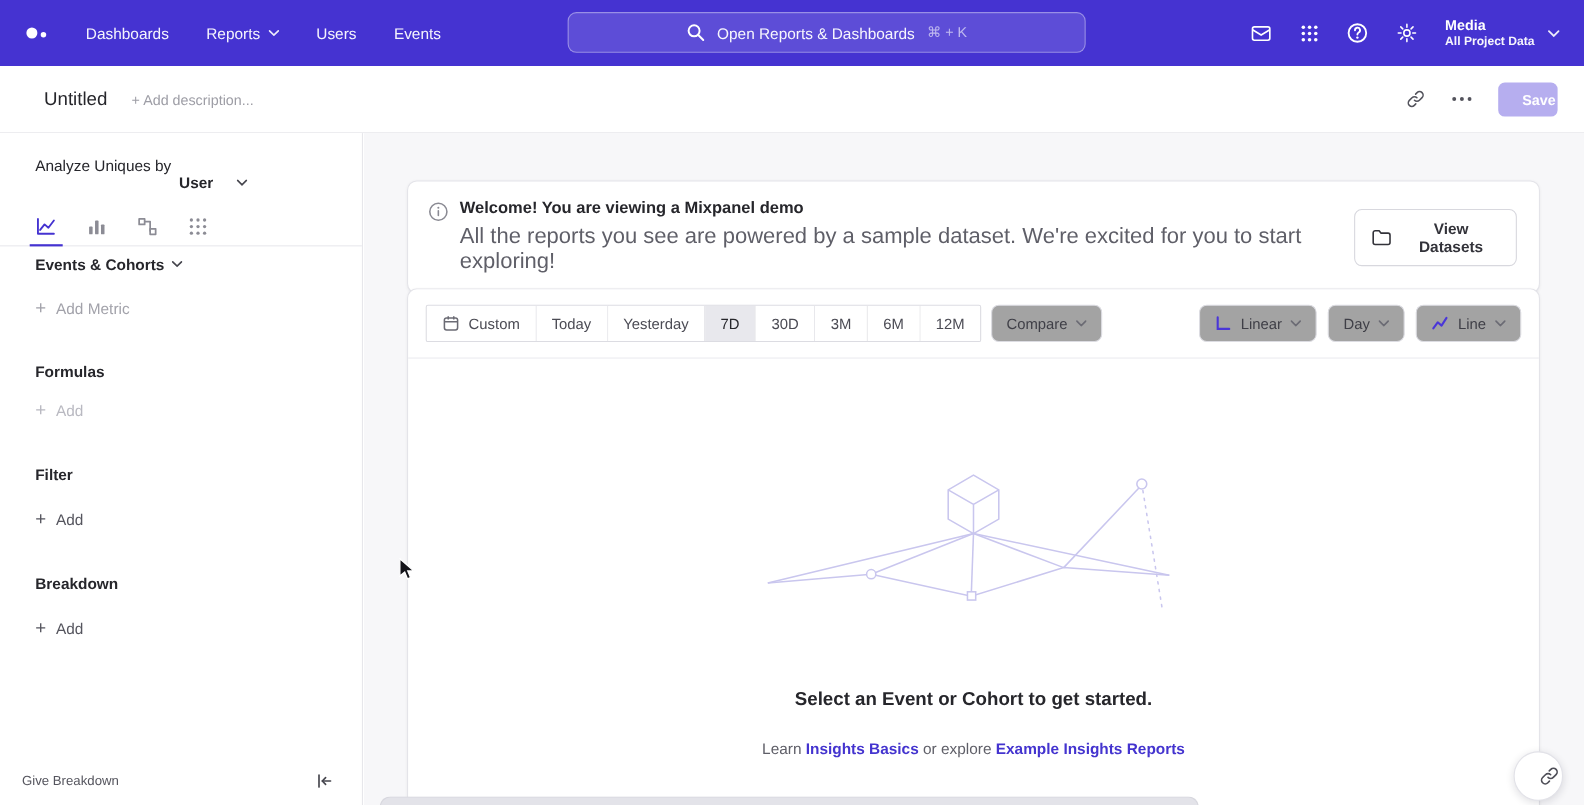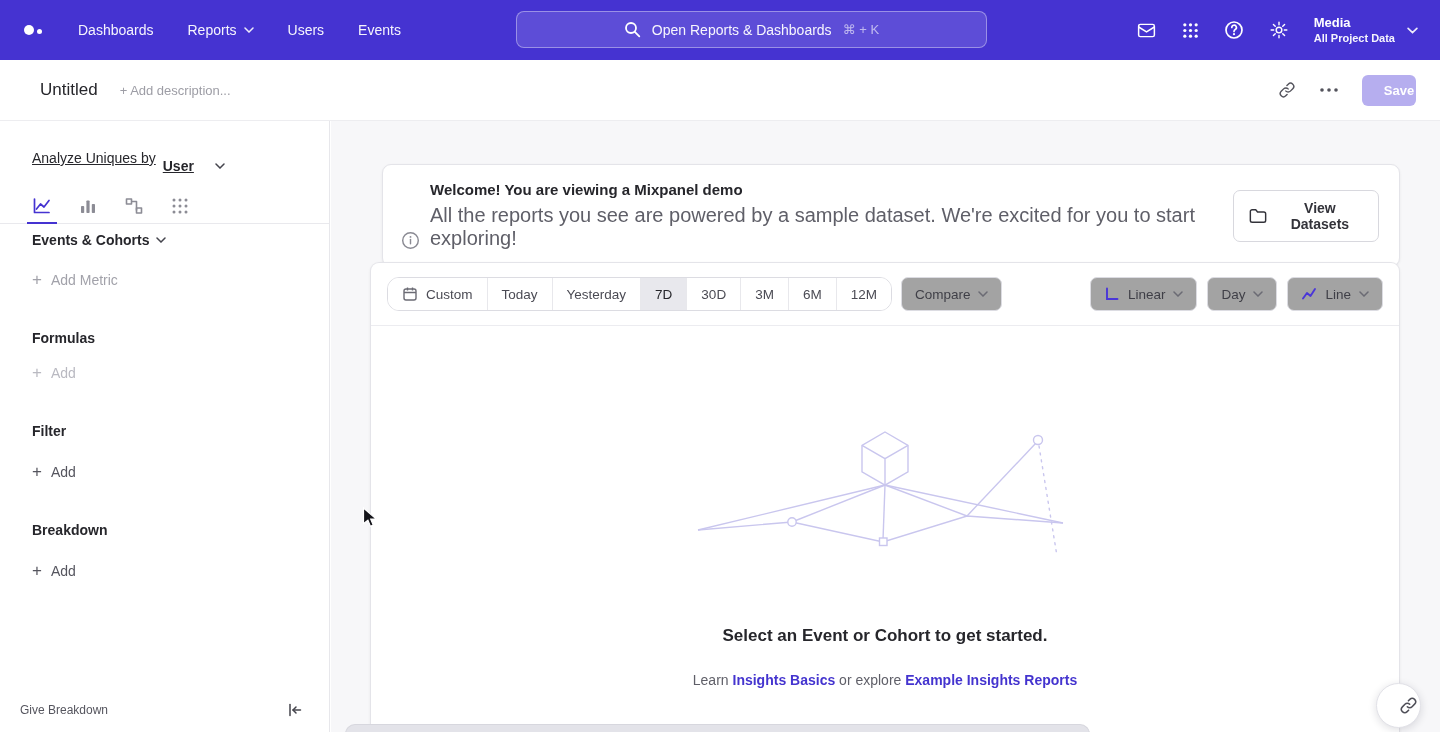--- a/index.html
+++ b/index.html
@@ -36,21 +36,21 @@
   .header-actions { margin-left:auto; display:flex; align-items:center; gap:12px; }
   .icon-btn { width:30px; height:30px; display:flex; align-items:center; justify-content:center;
     color:#53535c; border-radius:6px; cursor:pointer; }
   .save-btn { width:54px; height:31px; background:#b6aeef; color:#fff; font-size:13px;
     font-weight:bold; border-radius:6px; margin-left:6px; }
 
   
   .sidebar { position:absolute; top:121px; left:0; width:330px; height:611px; background:#fff;
     border-right:1px solid #e7e7eb; z-index:2; }
   .analyze-row { padding:21px 0 0 32px; font-size:14px; color:#26262b;
-    display:flex; align-items:center; gap:7px;text-decoration:underline; }
+    display:flex; gap:7px; }
   .analyze-value { display:flex; align-items:center; gap:21px; font-weight:bold; cursor:pointer; color:#26262b;margin-top:16px; }
   .chart-tabs { display:flex; gap:22px; padding-left:30px; margin-top:15px;
     border-bottom:1px solid #e9e9ed; height:35px; }
   .chart-tab { width:24px; display:flex; align-items:center; justify-content:center;
     position:relative; color:#8c8c95; cursor:pointer; }
   .chart-tab.active { color:#4533d1; }
   .chart-tab.active::after { content:''; position:absolute; bottom:-1px; left:-3px; right:-3px;
     height:2px; background:#4533d1; }
   .section-title { font-size:14px; font-weight:bold; color:#26262b; display:flex;
     align-items:center; gap:7px; margin-left:32px; }
@@ -64,36 +64,36 @@
   .sidebar-footer { position:absolute; bottom:0; left:0; width:100%; height:36px;
     display:flex; align-items:center; justify-content:space-between; padding:0 26px 8px 20px; }
   .give-feedback { font-size:12px; color:#55555e; }
   .collapse-btn { display:flex; color:#44444c; cursor:pointer; }
 
   
   .main { position:absolute; top:121px; left:331px; width:1109px; height:611px;
     background:#f7f7f9; overflow:hidden; }
   .welcome-banner { position:absolute; left:39px; right:40px; top:43px; background:#fff;
     border:1px solid #e4e4e9; border-radius:9px; box-shadow:0 1px 3px rgba(20,20,40,.06);
-    display:flex; align-items:flex-end; padding:16px 20px 16px 18px;margin-left:12px; }
+    display:flex; align-items:flex-start; padding:16px 20px 16px 18px; }
   .info-icon { display:flex; margin:2px 10px 0 0; }
   .banner-title { font-size:15px; font-weight:bold; color:#26262b; }
   .banner-body { font-size:20px; color:#5f5f68; margin-top:6px; }
   .view-datasets-btn { margin-left:auto; align-self:center; display:flex; align-items:center; gap:10px;
     border:1px solid #d8d8de; border-radius:7px; background:#fff; padding:9px 15px;
     font-size:14px; font-weight:bold; color:#33333a; }
 
   .chart-card { position:absolute; left:39px; right:40px; top:141px; bottom:-10px; background:#fff;
     border:1px solid #e4e4e9; border-bottom:none; border-radius:9px 9px 0 0;
     box-shadow:0 1px 3px rgba(20,20,40,.06); }
   .chart-toolbar { display:flex; align-items:center; justify-content:space-between;
     padding:14px 16px; border-bottom:1px solid #ececf0; }
   .toolbar-left { display:flex; align-items:center; gap:9px; }
   .toolbar-right { display:flex; align-items:center; gap:10px; }
-  .range-group { display:inline-flex; border:1px solid #dcdce2; border-radius:12px; overflow:hidden; background:#fff; }
+  .range-group { display:inline-flex; border:1px solid #dcdce2; border-radius:2px; overflow:hidden; background:#fff; }
   .range-seg { display:flex; align-items:center; gap:8px; padding:0 14px; height:32px;
     font-size:13.5px; color:#4b4b54; background:#fff; border-right:1px solid #e8e8ec; }
   .range-seg:last-child { border-right:none; }
   .range-seg.active { background:#e8e8ed; color:#26262b; }
   .tool-btn { display:flex; align-items:center; gap:8px; height:34px; padding:0 13px;
     border:1px solid #dcdce2; border-radius:7px; background:#a3a3a3; font-size:13.5px; color:#3f3f47; }
   .chev { color:#6b6b74; flex:none; }
   .chev.white { color:rgba(255,255,255,.9); }
   .chev.dark { color:#45454d; }
 

